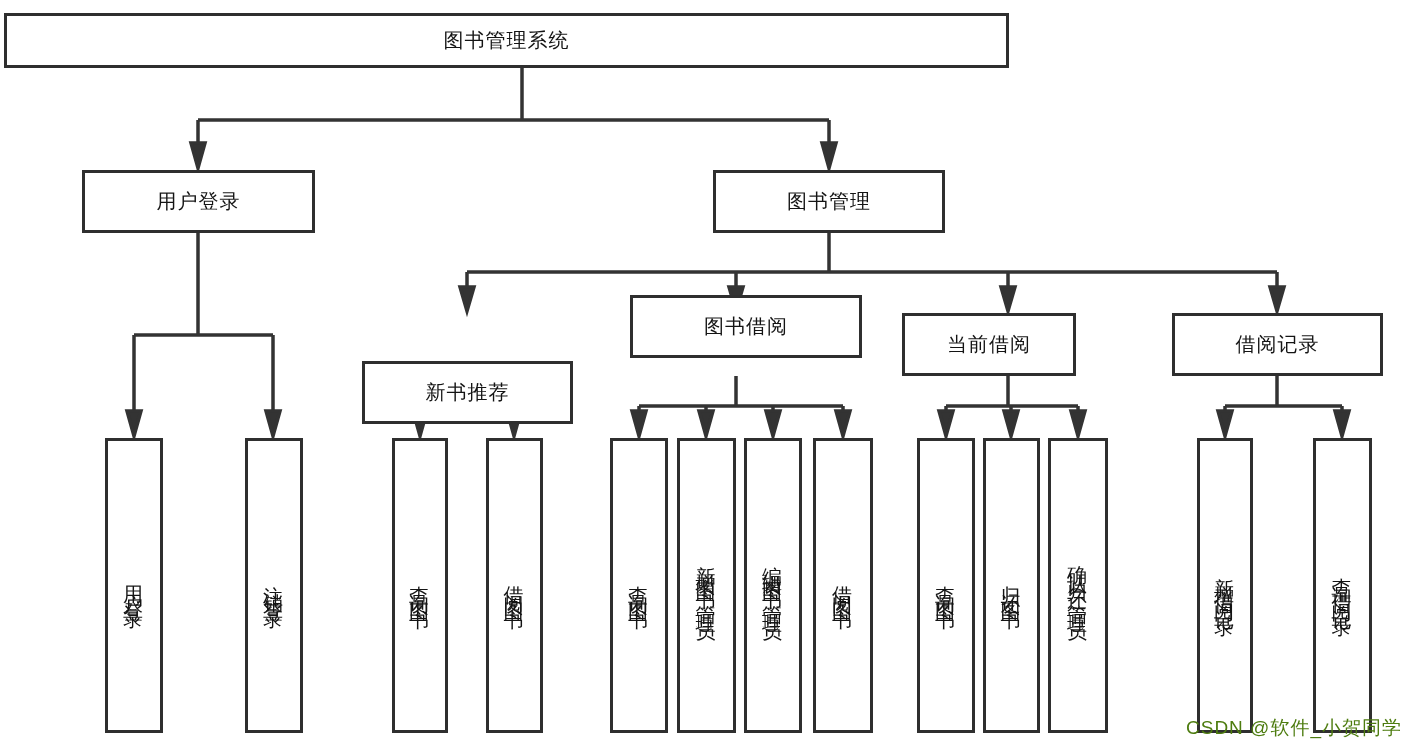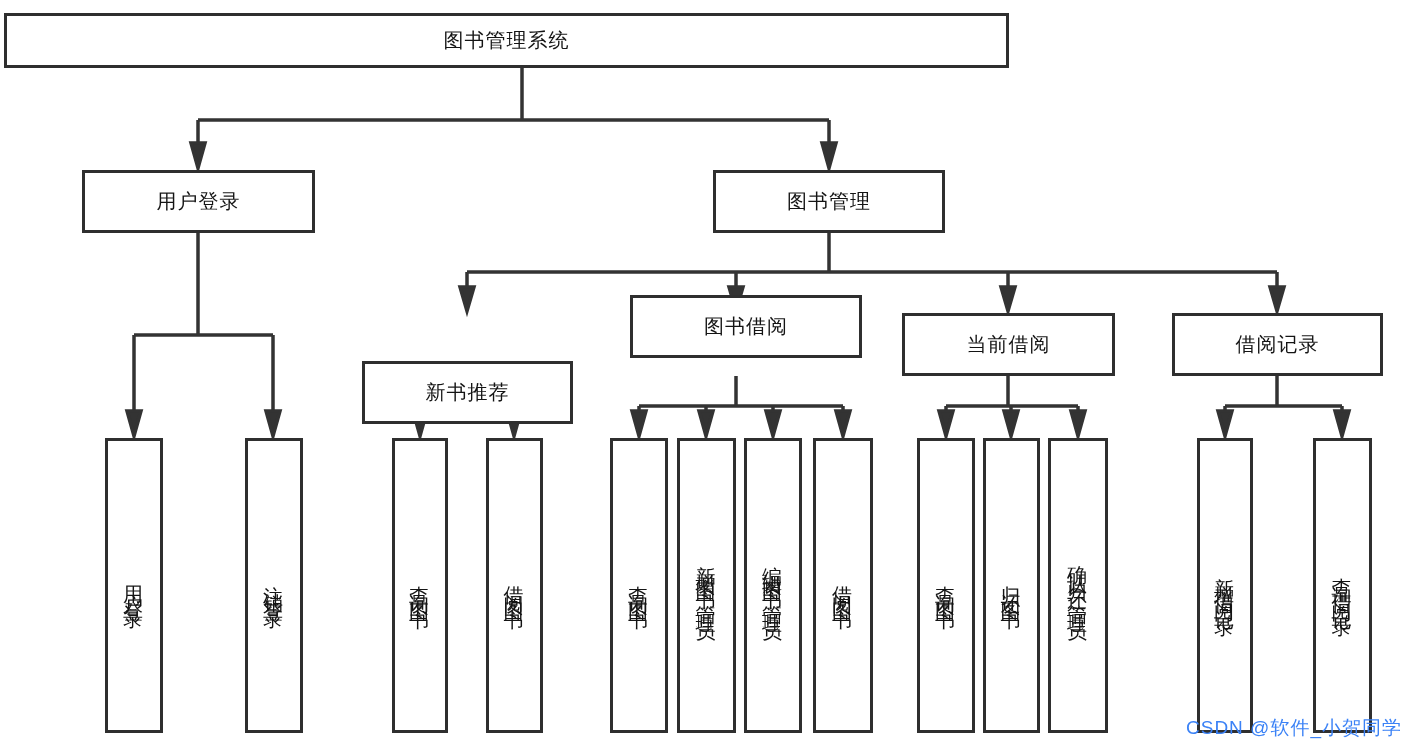--- a/index.html
+++ b/index.html
@@ -14,21 +14,21 @@
     display:flex; align-items:center; justify-content:center;
     font-size:20px; color:#141414; letter-spacing:1px;
   }
   .vnode { letter-spacing:0; }
   .vnode .vtext {
     writing-mode:vertical-rl; text-orientation:mixed;
     letter-spacing:8px; white-space:nowrap; font-size:20px; color:#141414;
   }
   .watermark {
     position:absolute; left:1186px; top:715px;
-    font-size:19px; color:#3b82f6; letter-spacing:1px; white-space:nowrap;
+    font-size:19px; color:#4d7c0f; letter-spacing:1px; white-space:nowrap;
   }
 </style>
 </head>
 <body>
 
 <div class="stage">
 
   <svg class="connectors" viewBox="0 0 1405 747">
 
     <g stroke="#333333" stroke-width="3.5" fill="#333333">
@@ -89,21 +89,21 @@
   <div class="node" style="left:713px; top:170px; width:232px; height:63px;text-align:right;">
     <span>图书管理</span>
   </div>
 
   <div class="node" style="left:362px; top:313px; width:211px; height:63px;margin-top:48px;">
     <span>新书推荐</span>
   </div>
   <div class="node" style="left:630px; top:295px; width:232px; height:63px;">
     <span>图书借阅</span>
   </div>
-  <div class="node" style="left:902px; top:313px; width:213px; height:63px;">
+  <div class="node" style="left:902px; top:313px; width:174px; height:63px;">
     <span>当前借阅</span>
   </div>
   <div class="node" style="left:1172px; top:313px; width:211px; height:63px;">
     <span>借阅记录</span>
   </div>
 
   <div class="node vnode" style="left:105px; top:438px; width:58px; height:295px;">
     <span class="vtext">用户登录</span>
   </div>
   <div class="node vnode" style="left:245px; top:438px; width:58px; height:295px;">

